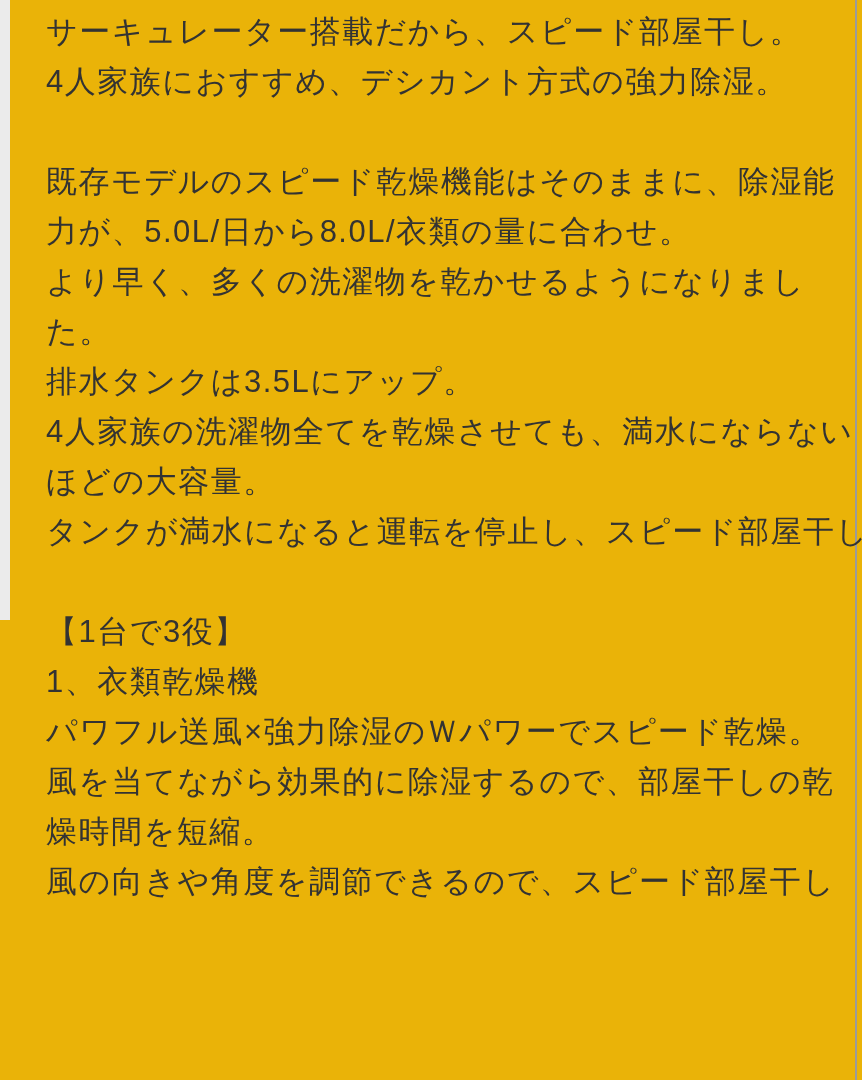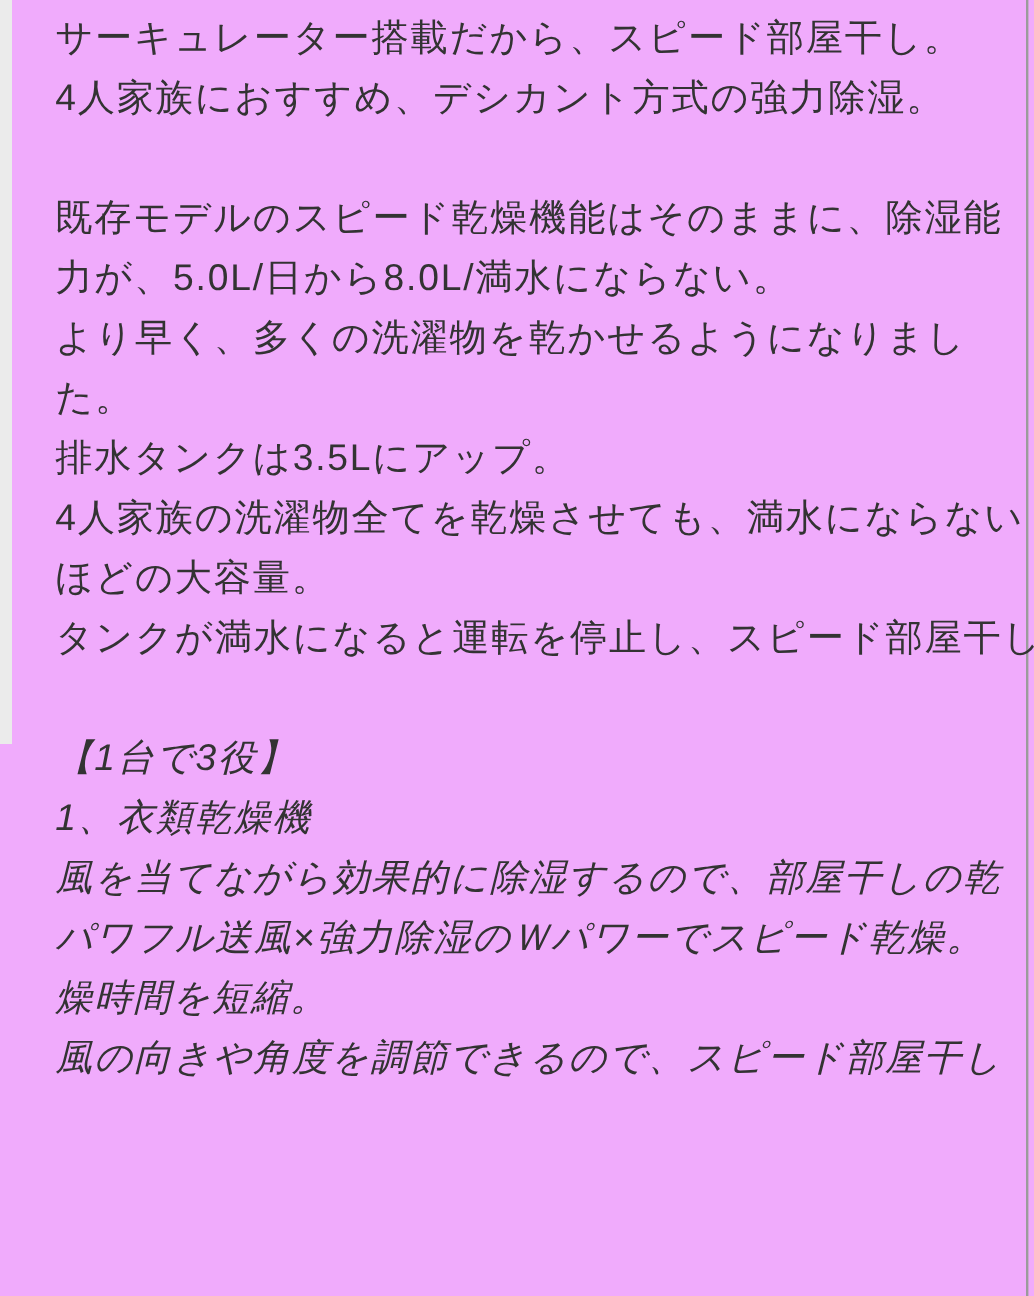--- a/index.html
+++ b/index.html
@@ -8,21 +8,21 @@
     width: 862px;
     height: 1080px;
     background: #ffffff;
     overflow: hidden;
     font-family: "Liberation Sans", sans-serif;
   }
   .page {
     position: relative;
     width: 862px;
     height: 1080px;
-    background: #f0abfc;
+    background: #eab308;
   }
   .left-strip {
     position: absolute;
     left: 0;
     top: 0;
     width: 10px;
     height: 620px;
     background: #ebebeb;
   }
   .right-line {
@@ -43,21 +43,20 @@
     line-height: 50px;
     letter-spacing: 1.5px;
     font-weight: 400;
   }
   .para {
     margin: 0 0 50px 0;
     padding: 0;
   }
   .para:last-child {
     margin-bottom: 0;
-    font-style: italic;
   }
   .line {
     display: block;
     white-space: nowrap;
   }
 </style>
 </head>
 <body>
 
 <div class="page">
@@ -66,32 +65,32 @@
 
   <div class="doc">
 
     <div class="para">
       <span class="line">サーキュレーター搭載だから、スピード部屋干し。</span>
       <span class="line">4人家族におすすめ、デシカント方式の強力除湿。</span>
     </div>
 
     <div class="para">
       <span class="line">既存モデルのスピード乾燥機能はそのままに、除湿能</span>
-      <span class="line">力が、5.0L/日から8.0L/満水にならない。</span>
+      <span class="line">力が、5.0L/日から8.0L/衣類の量に合わせ。</span>
       <span class="line">より早く、多くの洗濯物を乾かせるようになりまし</span>
       <span class="line">た。</span>
       <span class="line">排水タンクは3.5Lにアップ。</span>
       <span class="line">4人家族の洗濯物全てを乾燥させても、満水にならない</span>
       <span class="line">ほどの大容量。</span>
       <span class="line">タンクが満水になると運転を停止し、スピード部屋干し</span>
     </div>
 
     <div class="para">
       <span class="line">【1台で3役】</span>
       <span class="line">1、衣類乾燥機</span>
+      <span class="line">パワフル送風×強力除湿のＷパワーでスピード乾燥。</span>
       <span class="line">風を当てながら効果的に除湿するので、部屋干しの乾</span>
-      <span class="line">パワフル送風×強力除湿のＷパワーでスピード乾燥。</span>
       <span class="line">燥時間を短縮。</span>
       <span class="line">風の向きや角度を調節できるので、スピード部屋干し</span>
     </div>
 
   </div>
 </div>
 
 </body></html>

